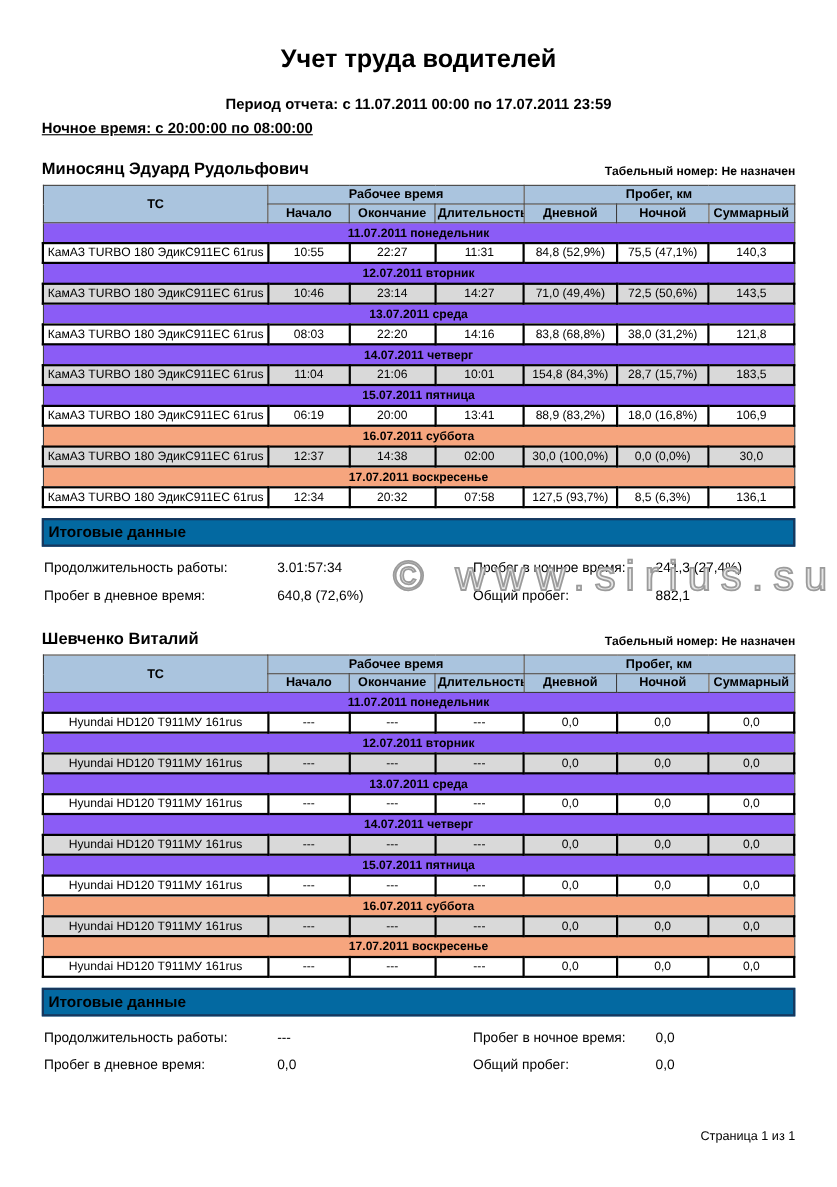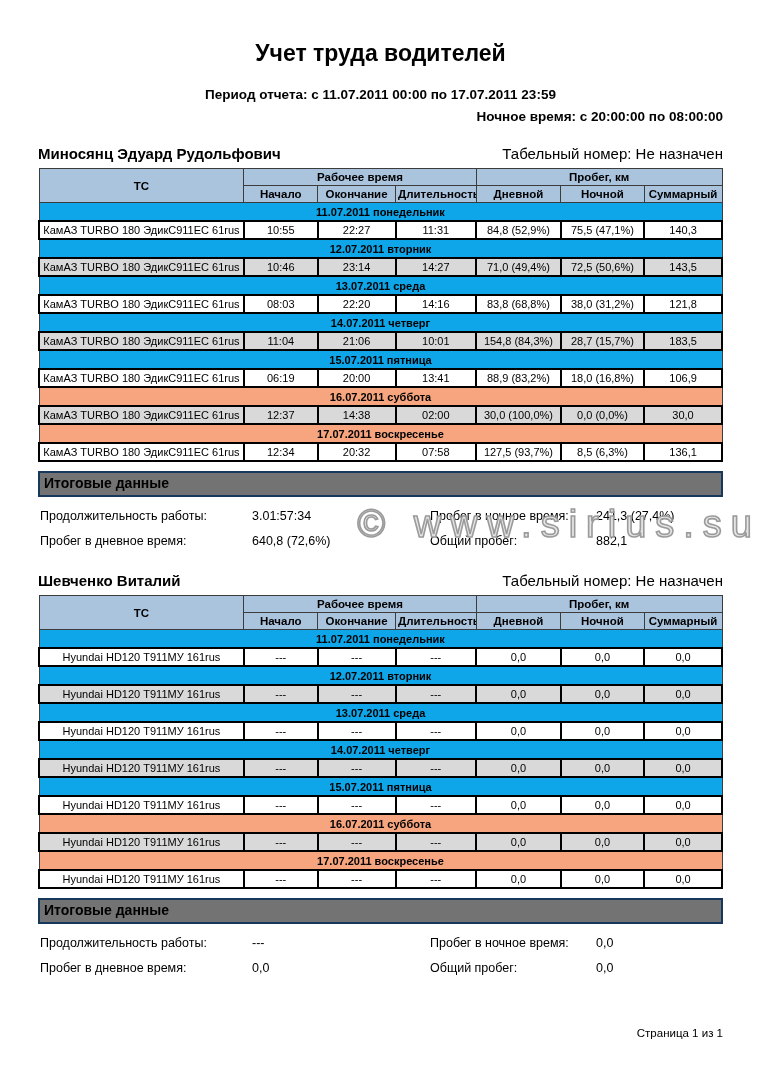--- a/index.html
+++ b/index.html
@@ -12,28 +12,28 @@
     overflow:hidden;
   }
   .content{margin:0 38px;}
   .report-title{
     margin-top:40px;
     text-align:center;
     font-size:23px;
     font-weight:bold;
   }
   .period-line{margin-top:20px;text-align:center;font-size:13.5px;font-weight:bold;}
-  .night-line{margin-top:7px;text-align:right;font-size:13.5px;font-weight:bold;}
+  .night-line{margin-top:7px;text-align:left;font-size:13.5px;font-weight:bold;text-decoration:underline;}
   .driver-head{
     display:flex;justify-content:space-between;align-items:flex-end;
     margin-top:21px;
   }
   .driver-head.second{margin-top:24px;}
   .driver-name{font-size:15px;font-weight:bold;}
-  .tabel-number{font-size:15px;font-weight:normal;}
+  .tabel-number{font-size:11px;font-weight:bold;}
   table.report{
     width:100%;
     border-collapse:collapse;
     table-layout:fixed;
     margin-top:6px;
     font-size:11px;
   }
   table.report th, table.report td{
     padding:0 2px;
     text-align:center;
@@ -44,32 +44,32 @@
     background:#aac4de;
     border:1px solid #3c3c3c;
     font-weight:bold;
     font-size:11.5px;
     height:16px;
   }
   tr.day-band td{
     border:1px solid #3c3c3c;
     font-weight:bold;
     height:17px;
-    background:#0ea5e9;
+    background:#8b5cf6;
   }
   tr.day-band.weekend td{background:#f6a57e;margin-left:12px;}
   tr.data-row td{
     border:2px solid #000;
     height:16px;
     background:#ffffff;
   }
   tr.data-row.alt td{background:#d9d9d9;}
   .summary-bar{
     margin-top:9px;
-    background:#737373;
+    background:#0369a1;
     border:2px solid #17375d;
     font-size:14px;
     font-weight:bold;
     padding:2px 4px 4px 4px;
   }
   .summary-grid{
     margin-top:12px;
     display:grid;
     grid-template-columns:212px 178px 166px 1fr;
     row-gap:11px;

